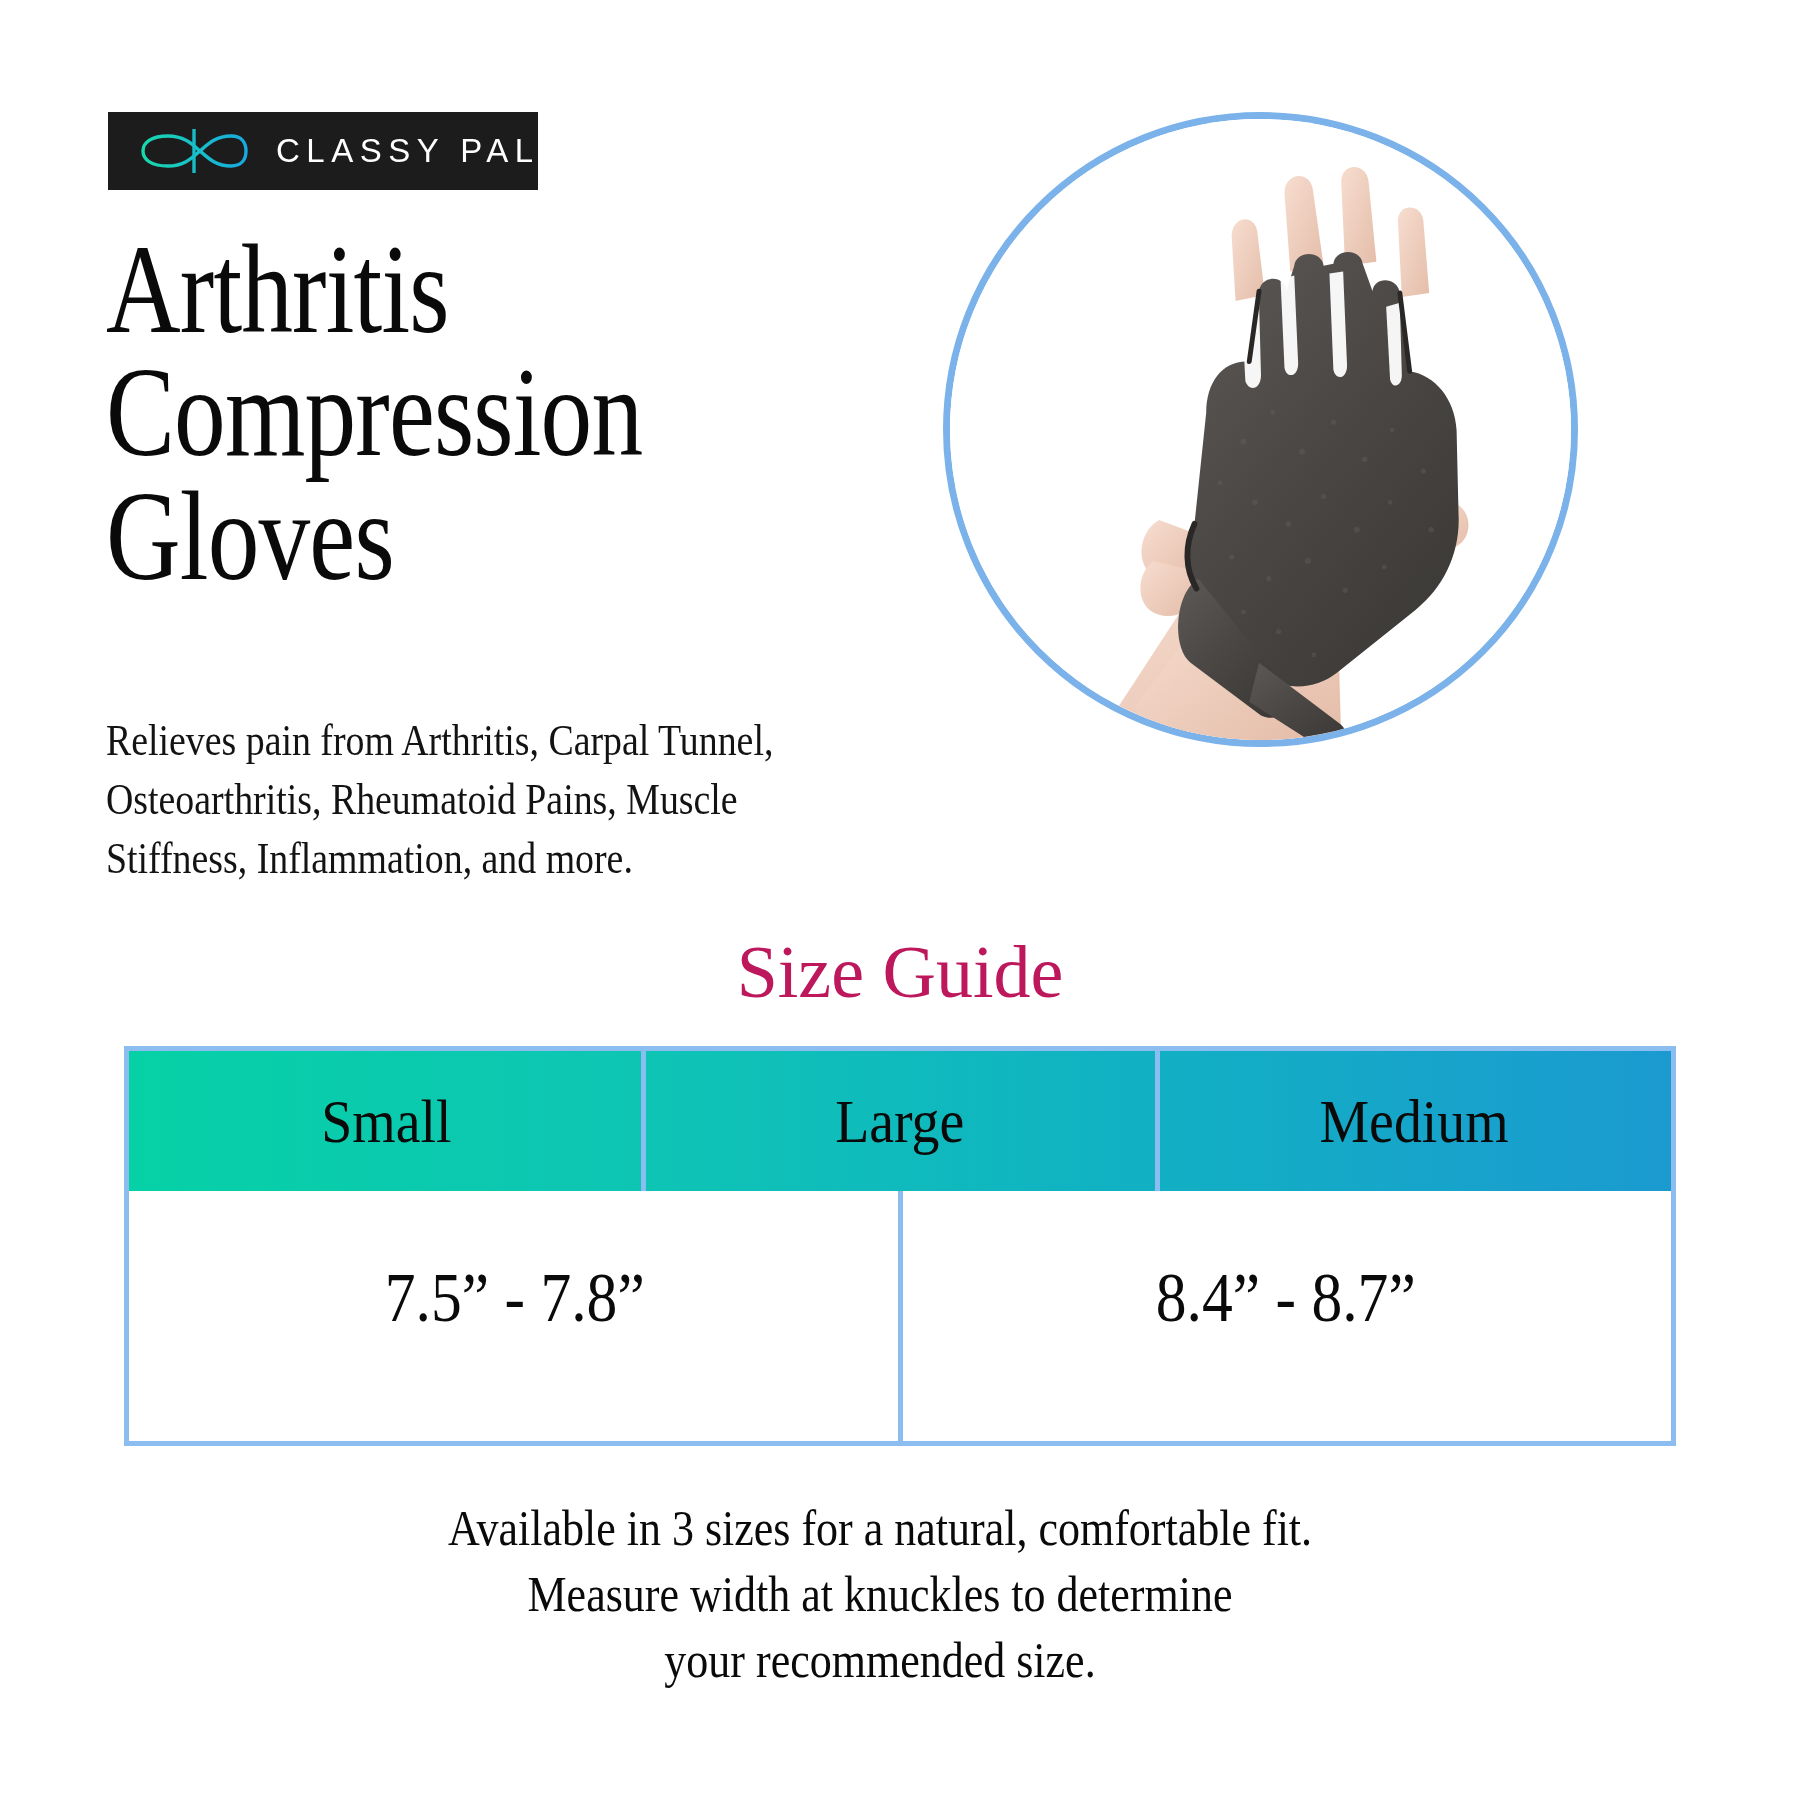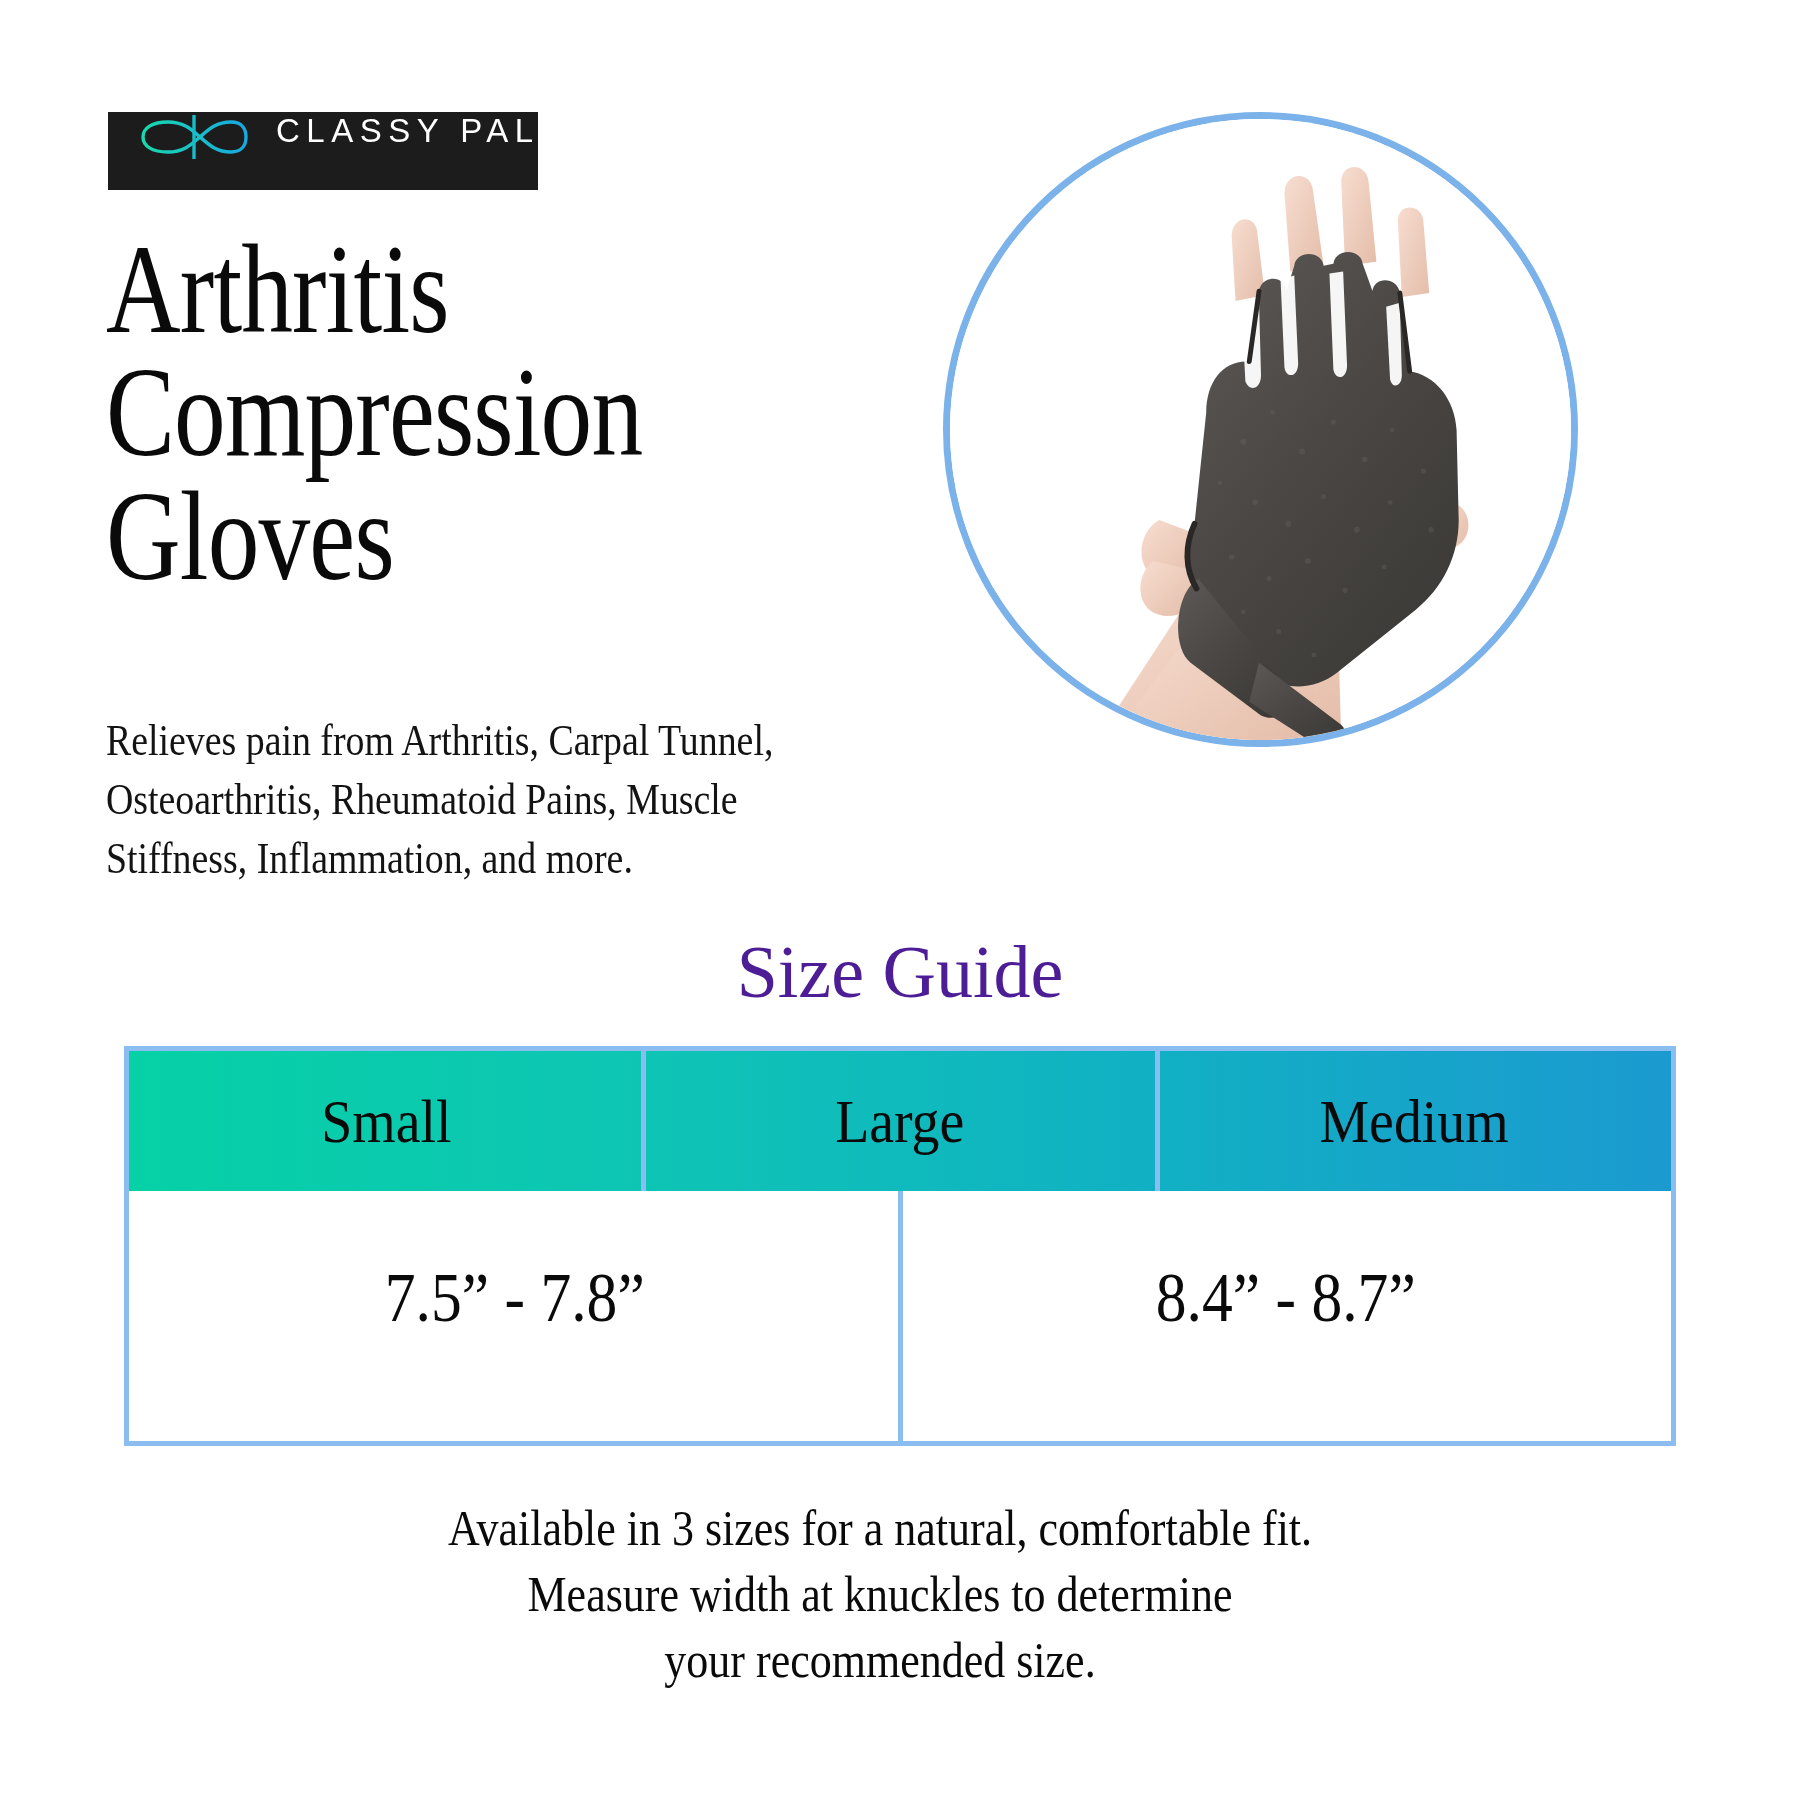--- a/index.html
+++ b/index.html
@@ -20,20 +20,21 @@
 
   
   .logo-box {
     position: absolute;
     left: 108px;
     top: 112px;
     width: 430px;
     height: 78px;
     background: #1c1c1c;
     display: flex;
+    align-items: center;
     gap: 26px;
     padding-left: 30px;
   }
   .logo-mark { width: 112px; height: 50px; flex: none; display:block; }
   .logo-word {
     color: #ffffff;
     font-family: "Liberation Sans", sans-serif;
     font-size: 33px;
     letter-spacing: 6.5px;
     font-weight: 400;
@@ -86,21 +87,21 @@
   
   .size-guide-title {
     position: absolute;
     left: 0;
     top: 930px;
     width: 1800px;
     text-align: center;
     font-family: "Liberation Serif", serif;
     font-size: 74px;
     font-weight: 400;
-    color: #4c1d95;
+    color: #be185d;
   }
 
   
   .size-table {
     position: absolute;
     left: 124px;
     top: 1046px;
     width: 1552px;
     height: 400px;
     border: 5px solid #8cbdf0;

